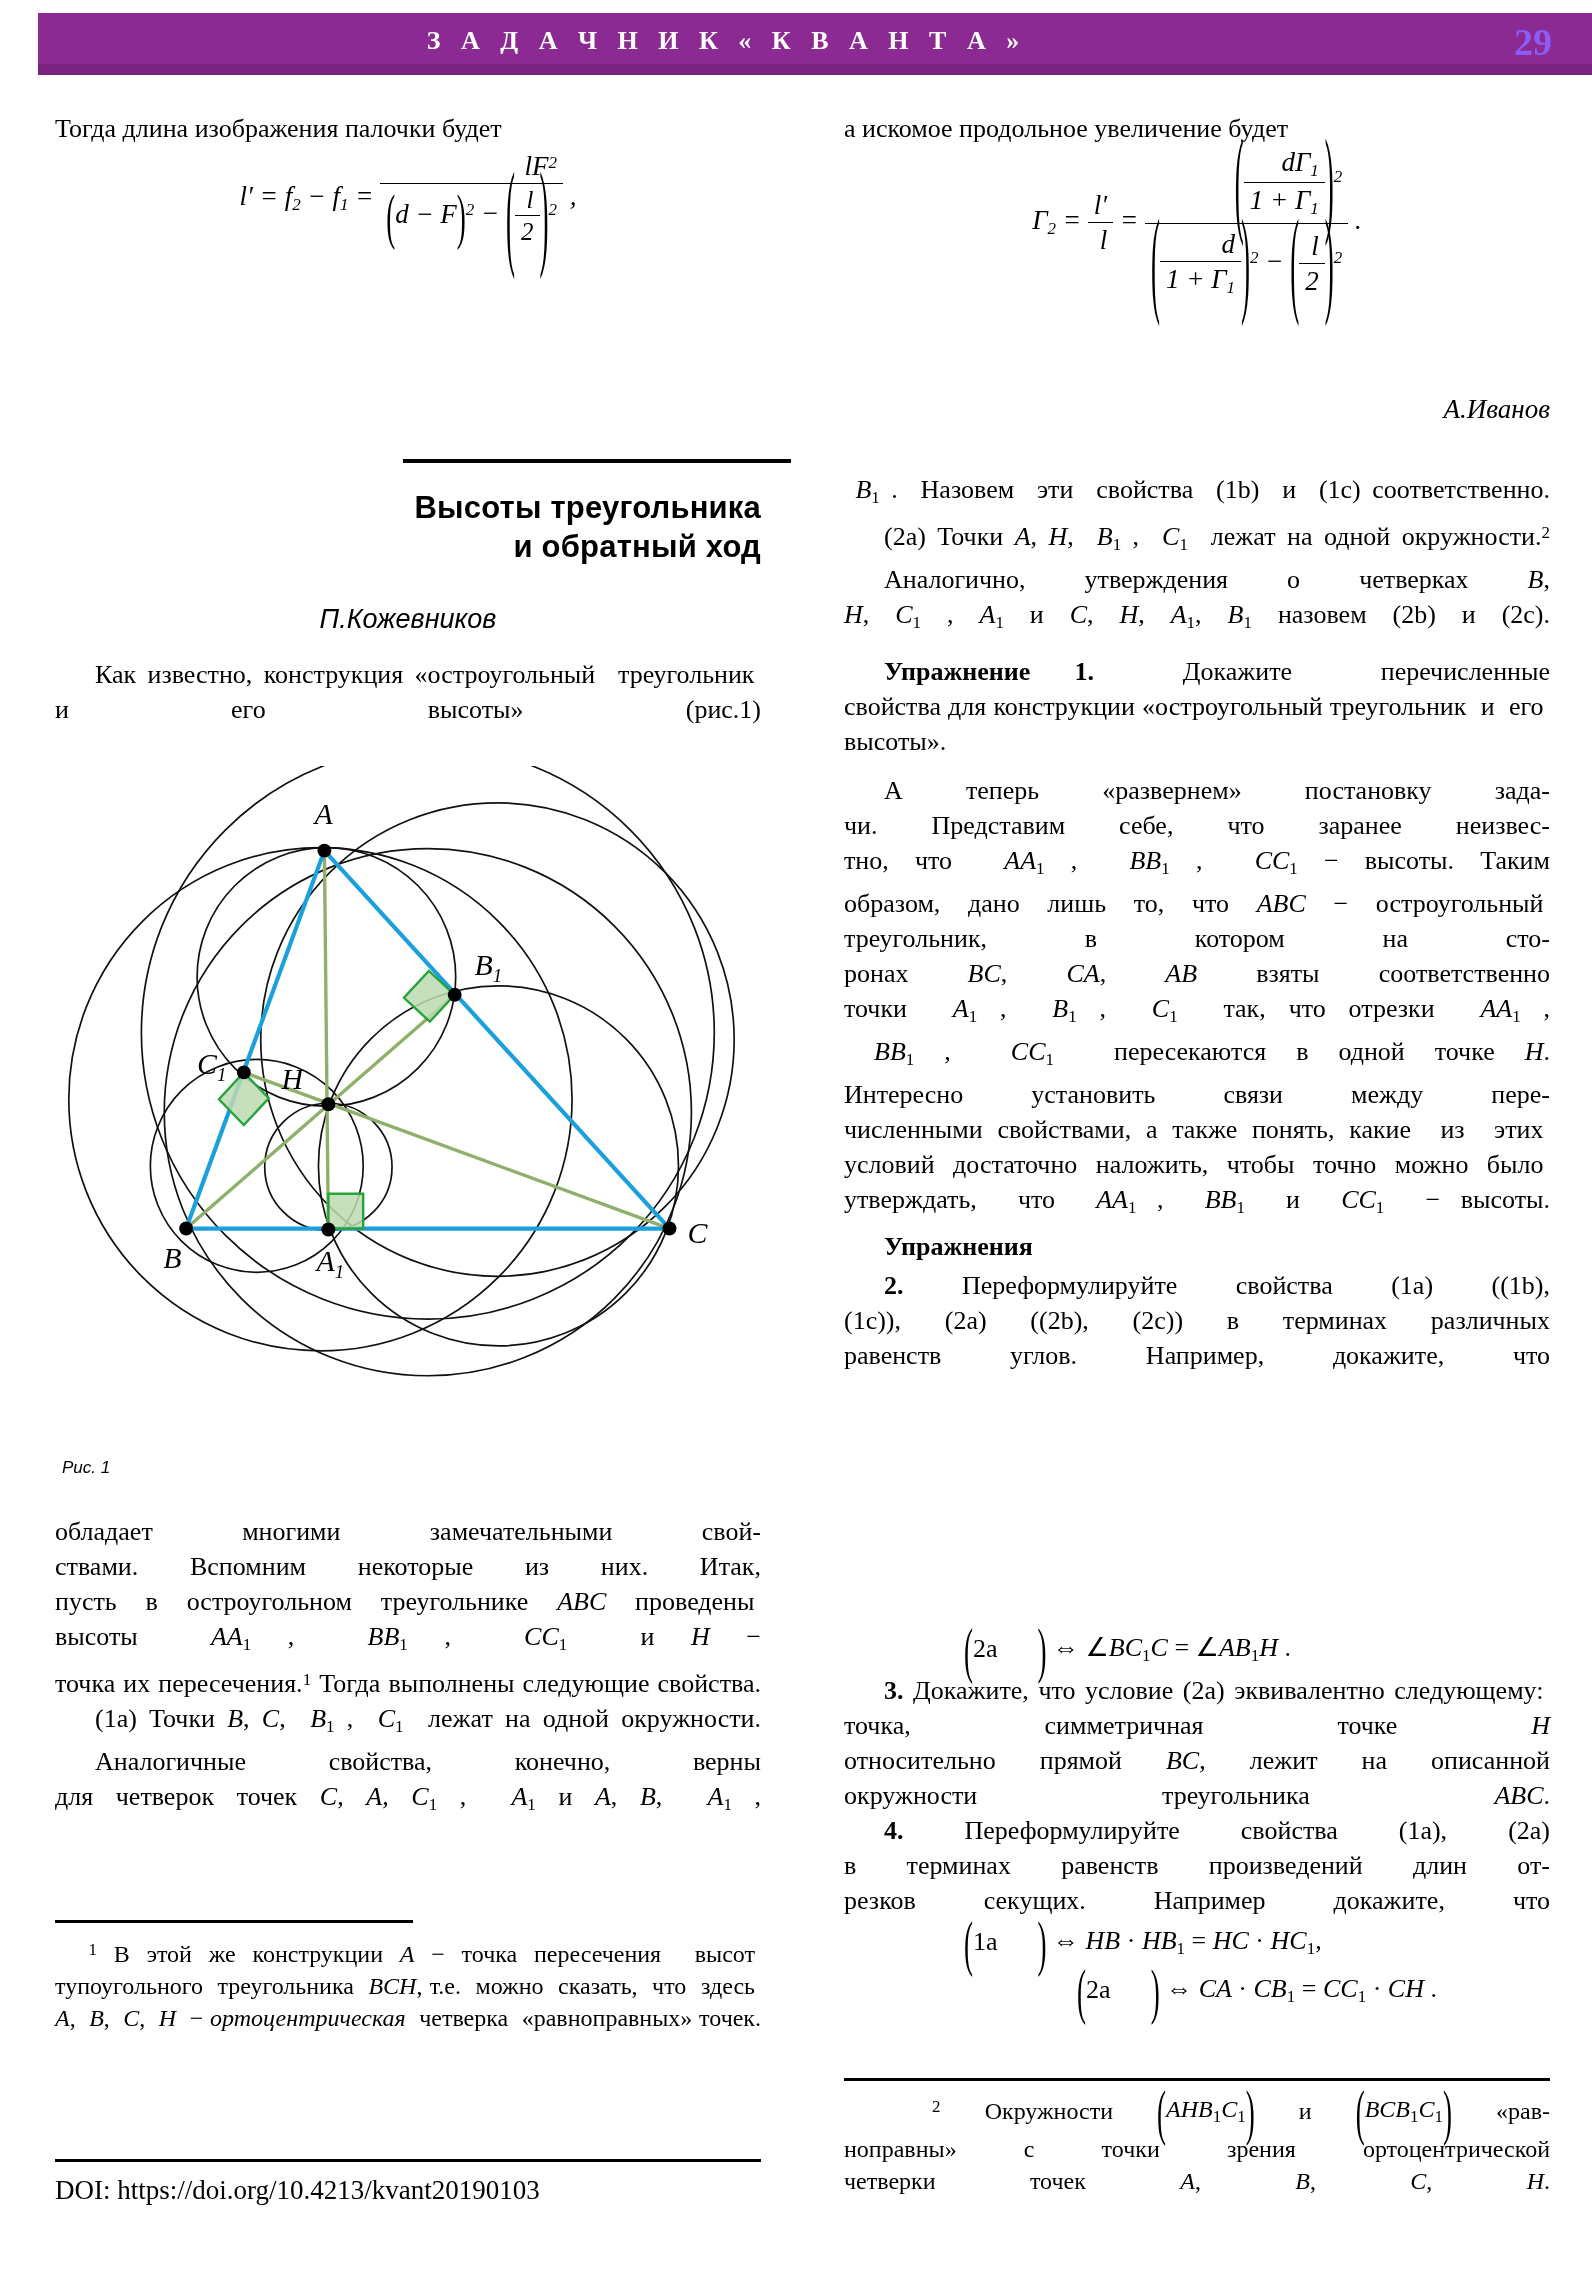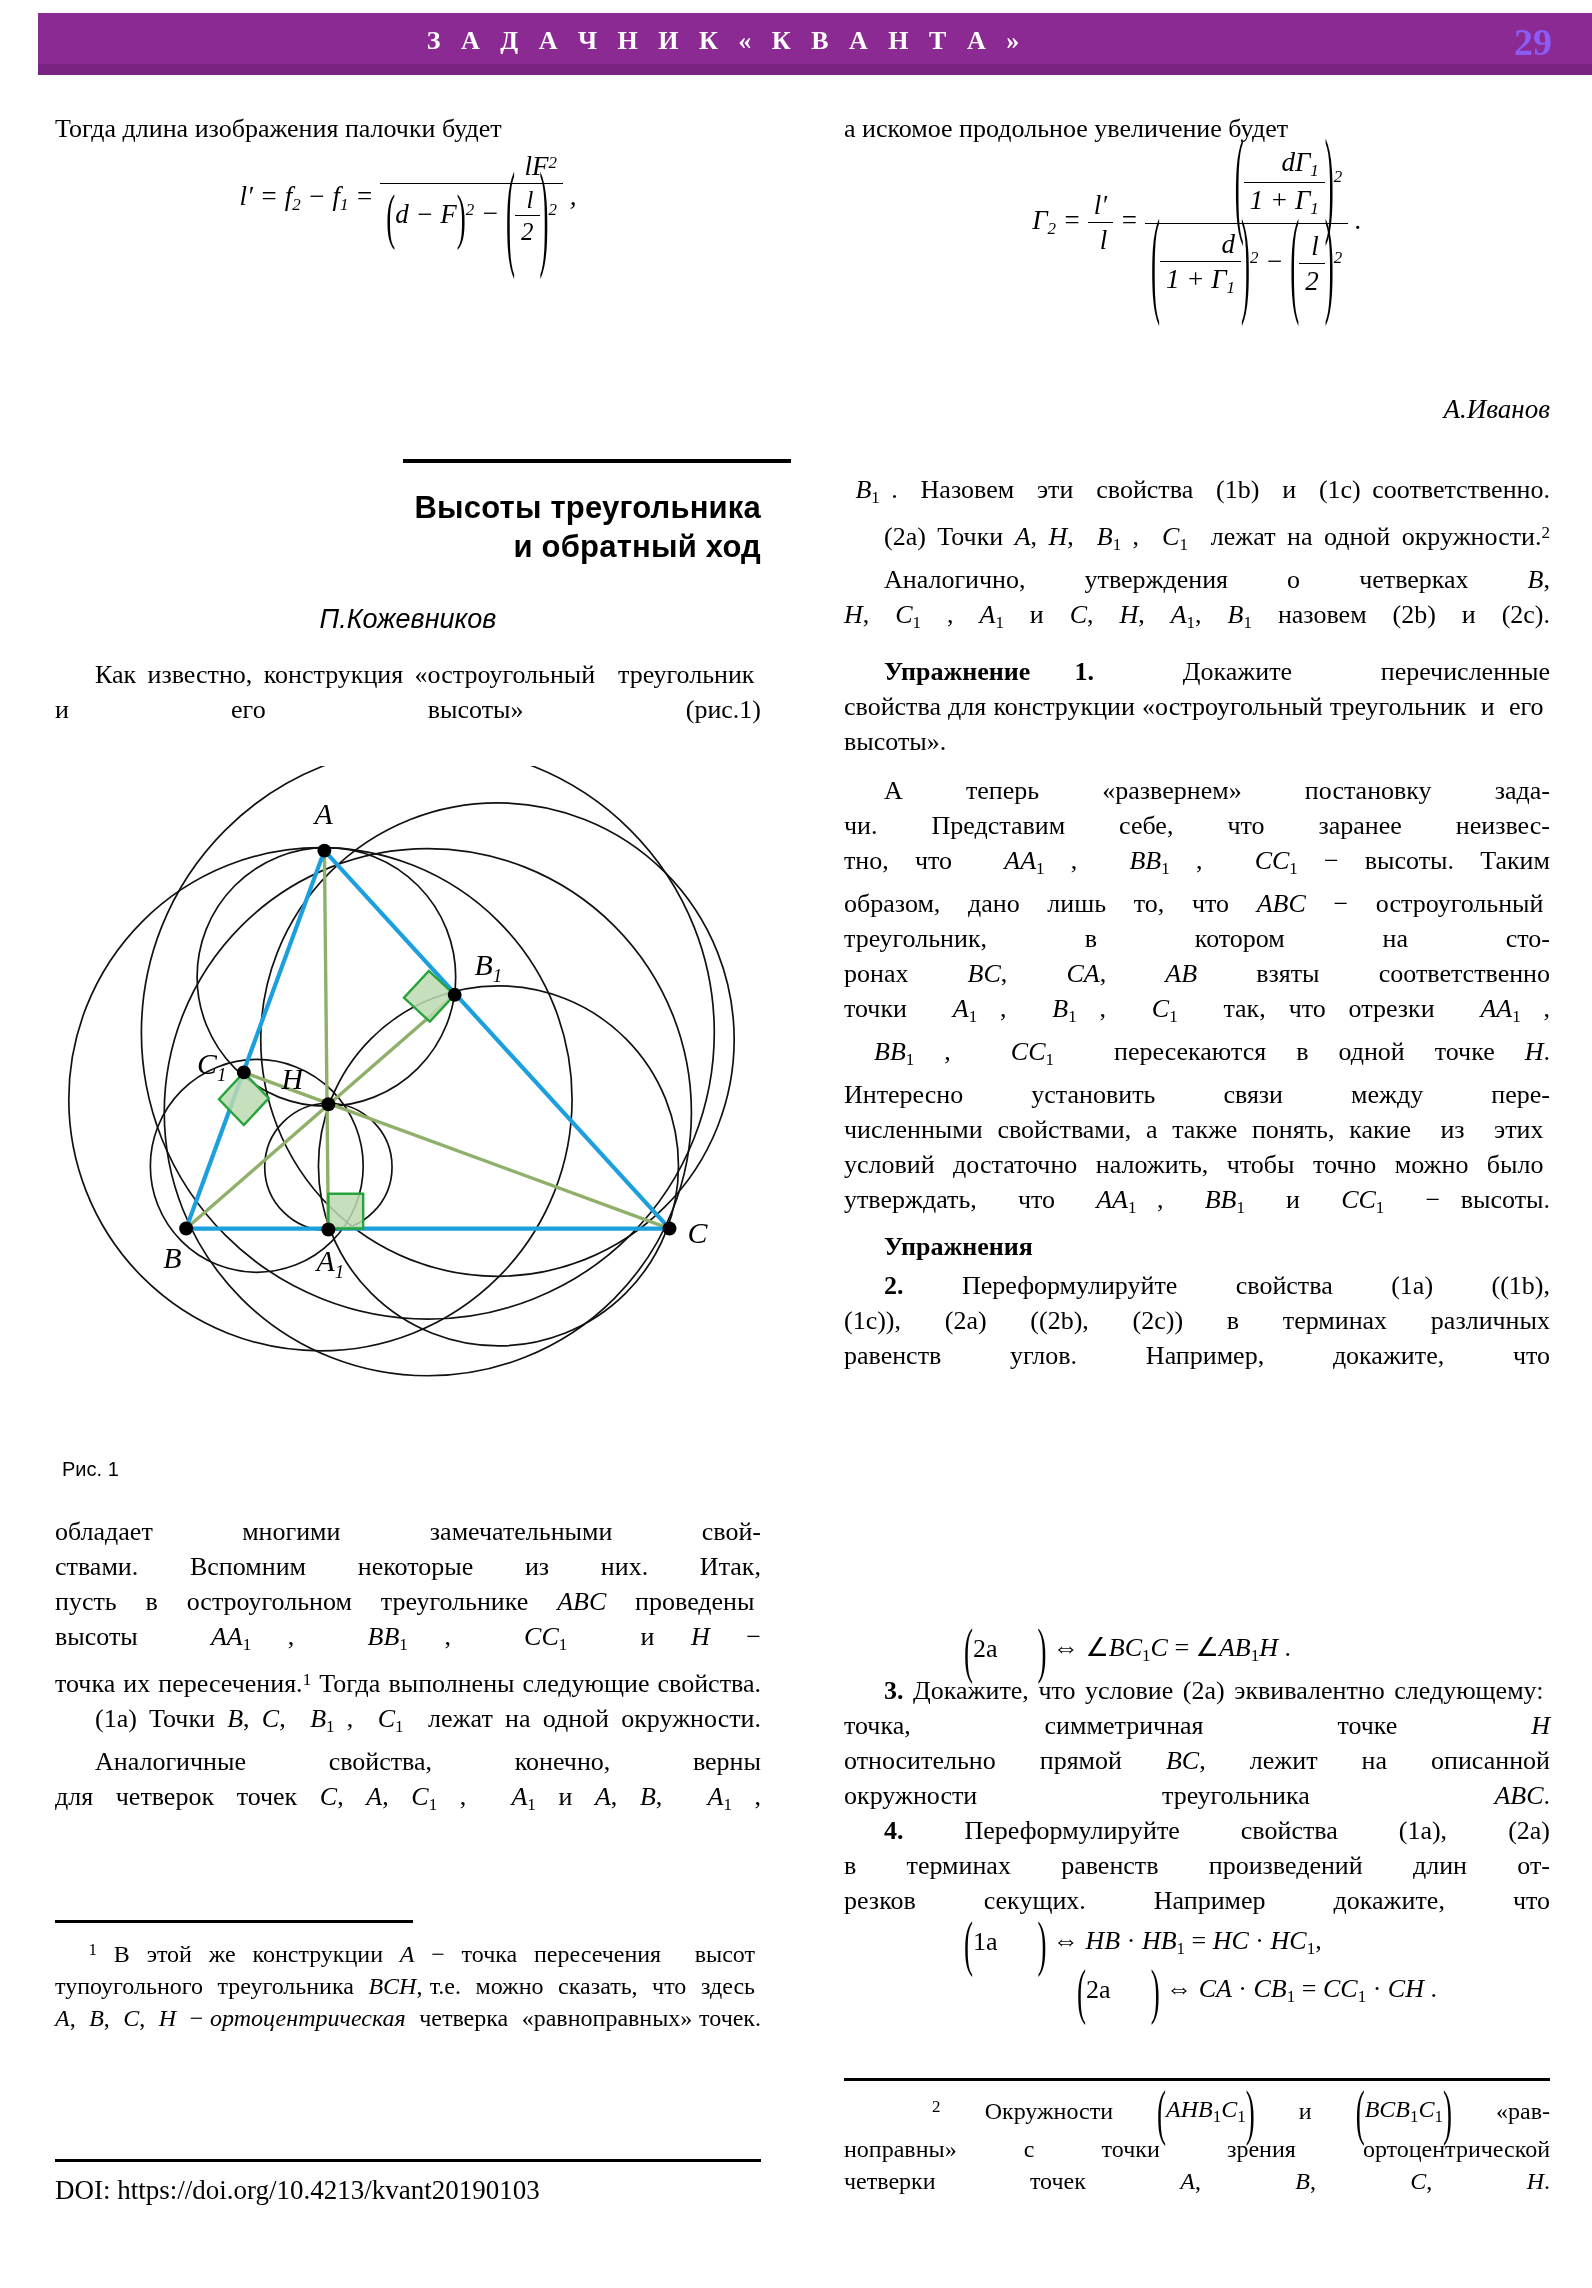--- a/index.html
+++ b/index.html
@@ -72,21 +72,21 @@
   #article-author{
     position:absolute;left:55px;top:604px;width:706px;text-align:center;
     font-family:"Liberation Sans",sans-serif;font-style:italic;font-size:27px;
   }
   #intro-par{position:absolute;left:55px;top:657px;width:706px;}
 
   
   #figure-1{position:absolute;left:30px;top:766px;width:736px;height:756px;}
   #fig-caption{
     position:absolute;left:62px;top:1458px;
-    font-family:"Liberation Sans",sans-serif;font-size:20px;
+    font-family:"Liberation Sans",sans-serif;font-style:italic;font-size:17px;
   }
   #below-fig{position:absolute;left:55px;top:1514px;width:706px;}
 
   
   #foot-rule-left{position:absolute;left:55px;top:1920px;width:358px;height:3px;background:#000;}
   #footnote-left{position:absolute;left:55px;top:1934px;width:706px;}
   #footnote-left p{font-size:24px;line-height:32px;}
   #doi-rule{position:absolute;left:55px;top:2159px;width:706px;height:3px;background:#000;}
   #doi-line{position:absolute;left:55px;top:2175px;width:706px;font-size:27px;}
 

